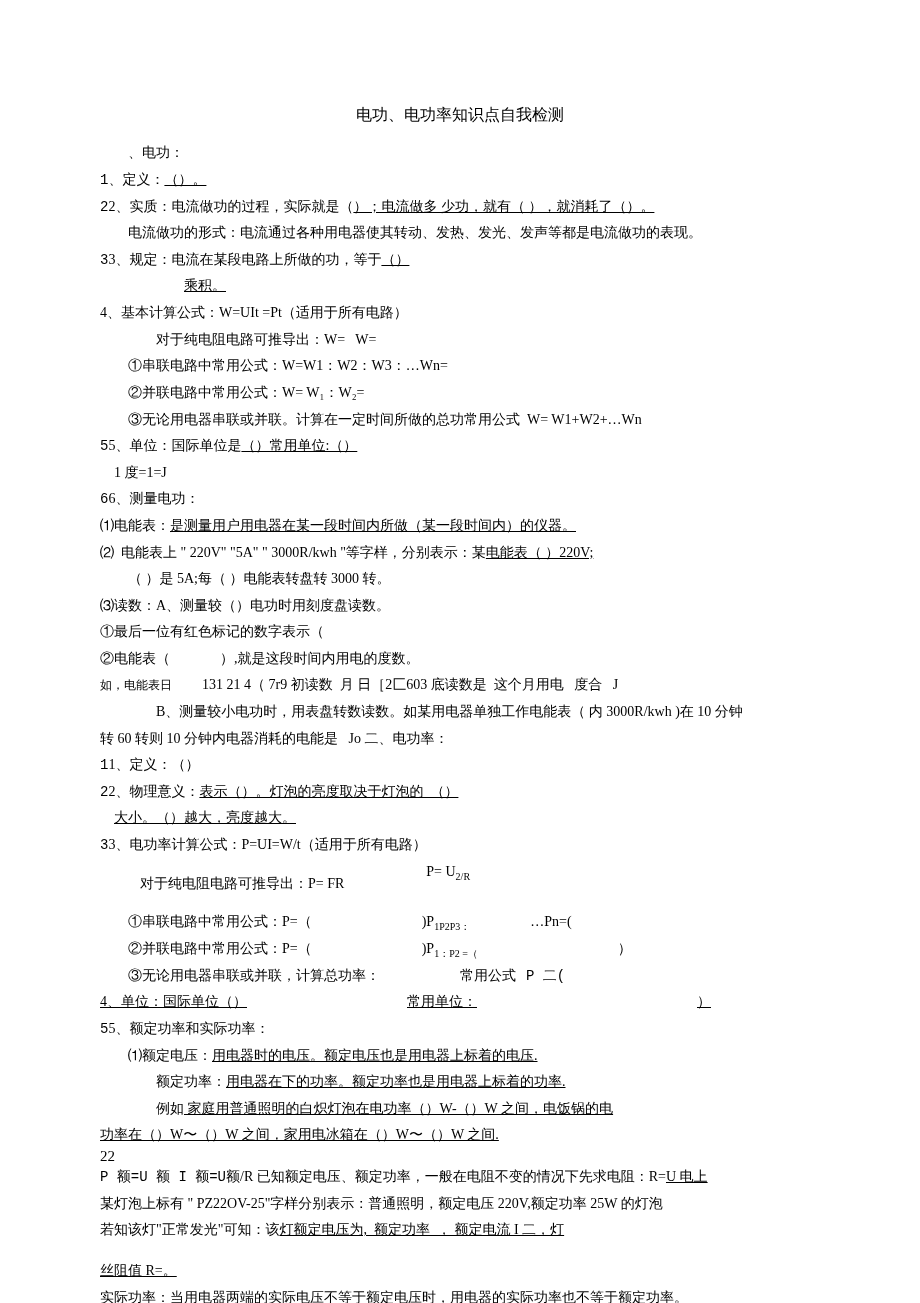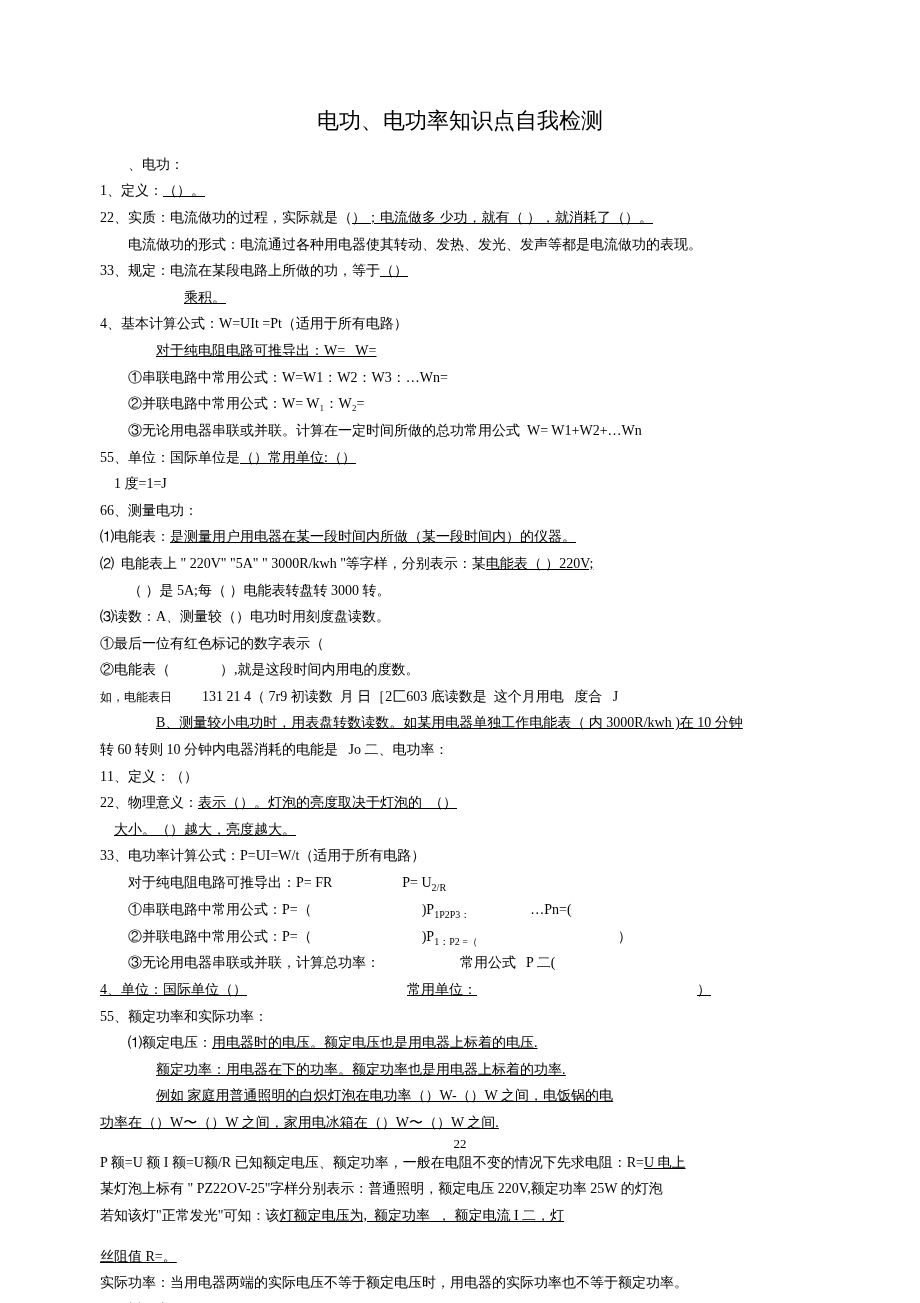--- a/index.html
+++ b/index.html
@@ -13,31 +13,31 @@
   }
   .page {
     width: 920px;
     min-height: 1303px;
     padding: 100px 100px 40px 100px;
     box-sizing: border-box;
     position: relative;
   }
   .title {
     text-align: center;
-    font-size: 22px;
+    font-size: 16px;
     margin-bottom: 10px;
   }
   .line {
     margin: 0;
     white-space: pre-wrap;
   }
-  .sans { font-family: Liberation Serif, serif; }
+  .sans { font-family: Liberation Mono, monospace; }
   .u { text-decoration: underline; }
   .indent1 { padding-left: 28px; }
-  .indent2 { padding-left: 56px; text-decoration: underline; }
+  .indent2 { padding-left: 56px; }
   .indent3 { padding-left: 84px; text-decoration: underline; }
   .small { font-size: 10px; vertical-align: sub; }
   .tiny { font-size: 12px; }
   .row { display: flex; }
   .gap { display: inline-block; }
 </style>
 </head>
 <body>
 
 <div class="page">
@@ -92,21 +92,21 @@
 
   <p class="line"><span class="sans">1</span><span>1、定义：（）</span></p>
 
   <p class="line"><span class="sans">2</span><span>2、物理意义：</span><span class="u">表示（）。灯泡的亮度取决于灯泡的  （）</span></p>
 
   <p class="line u" style="padding-left:14px">大小。（）越大，亮度越大。</p>
 
   <p class="line"><span class="sans">3</span><span>3、电功率计算公式：P=UI=W/t（适用于所有电路）</span></p>
 
   <div class="row">
-    <p class="line indent1" style="margin:0">对于纯电阻电路可推导出：P= FR</p>
+    <p class="line indent1" style="margin:12px">对于纯电阻电路可推导出：P= FR</p>
     <p class="line" style="margin:0; padding-left:70px"><span>P= U</span><span class="small">2/R</span></p>
   </div>
 
   <p class="line indent1"><span>①串联电路中常用公式：P=（</span><span class="gap" style="width:110px"></span><span>)P</span><span class="small">1P2P3：</span><span class="gap" style="width:60px"></span><span>…Pn=(</span></p>
 
   <p class="line indent1"><span>②并联电路中常用公式：P=（</span><span class="gap" style="width:110px"></span><span>)P</span><span class="small">1：P2 =（</span><span class="gap" style="width:140px"></span><span>）</span></p>
 
   <p class="line indent1"><span>③无论用电器串联或并联，计算总功率：</span><span class="gap" style="width:80px"></span><span>常用公式</span><span class="gap" style="width:10px"></span><span class="sans">P 二(</span></p>
 
   <p class="line u"><span>4、单位：国际单位（）</span><span class="gap" style="width:160px;text-decoration:none"></span><span>常用单位：</span><span class="gap" style="width:220px"></span><span>）</span></p>
@@ -114,21 +114,21 @@
   <p class="line"><span class="sans">5</span><span>5、额定功率和实际功率：</span></p>
 
   <p class="line indent1"><span>⑴额定电压：</span><span class="u">用电器时的电压。额定电压也是用电器上标着的电压.</span></p>
 
   <p class="line indent2"><span>额定功率：</span><span class="u">用电器在下的功率。额定功率也是用电器上标着的功率.</span></p>
 
   <p class="line indent2"><span>例如</span><span class="u"> 家庭用普通照明的白炽灯泡在电功率（）W-（）W 之间，电饭锅的电</span></p>
 
   <p class="line u">功率在（）W〜（）W 之间，家用电冰箱在（）W〜（）W 之间.</p>
 
-  <div style="text-align:center;font-size:13px;line-height:1">22</div>
+  <div style="font-size:15px;line-height:1">22</div>
 
   <p class="line"><span class="sans">P 额=U 额 I 额=U</span><span class="small"></span><span>额/R 已知额定电压、额定功率，一般在电阻不变的情况下先求电阻：R=</span><span class="u">U 电上</span></p>
 
   <p class="line">某灯泡上标有 " PZ22OV-25"字样分别表示：普通照明，额定电压 220V,额定功率 25W 的灯泡</p>
 
   <p class="line"><span>若知该灯"正常发光"可知：该</span><span class="u">灯额定电压为,  额定功率  ， 额定电流 I 二，灯</span></p>
 
   <p class="line u" style="margin-top:14px">丝阻值 R=。</p>
 
   <p class="line">实际功率：当用电器两端的实际电压不等于额定电压时，用电器的实际功率也不等于额定功率。</p>

